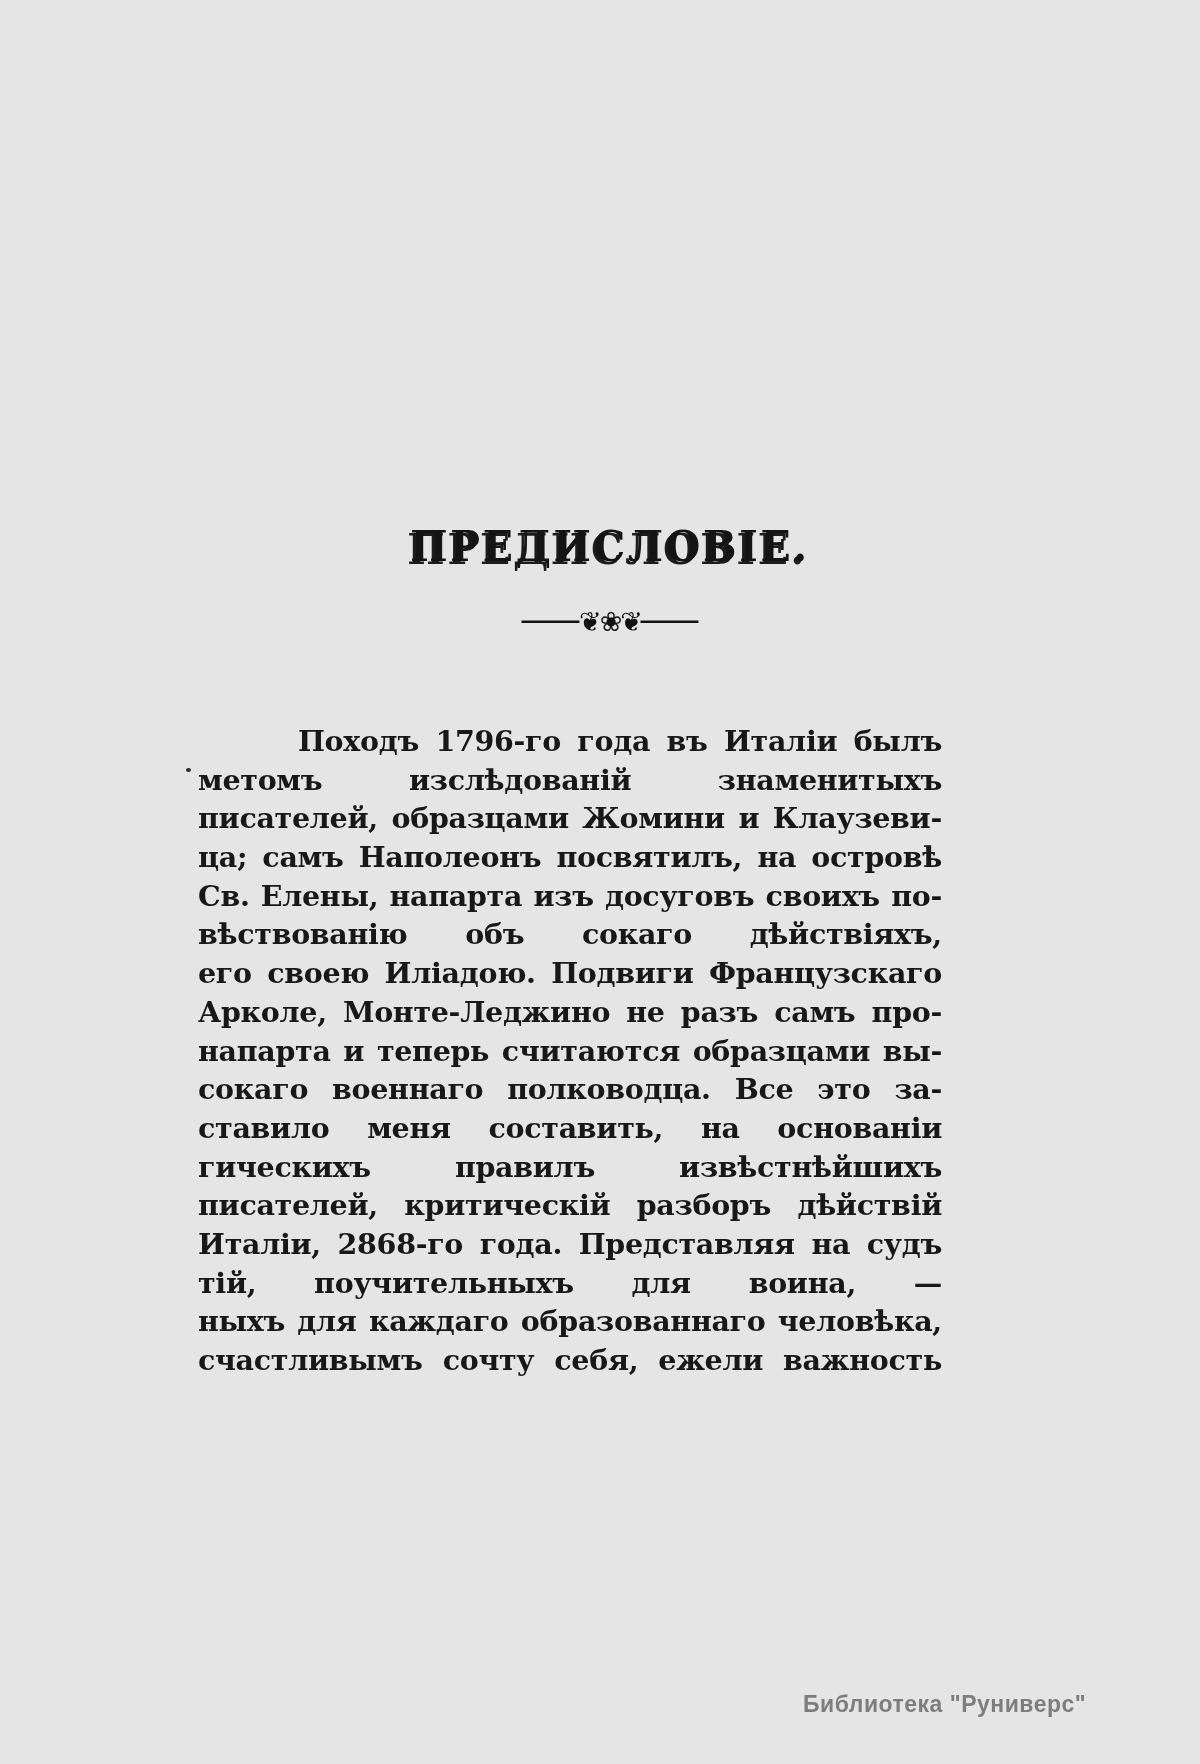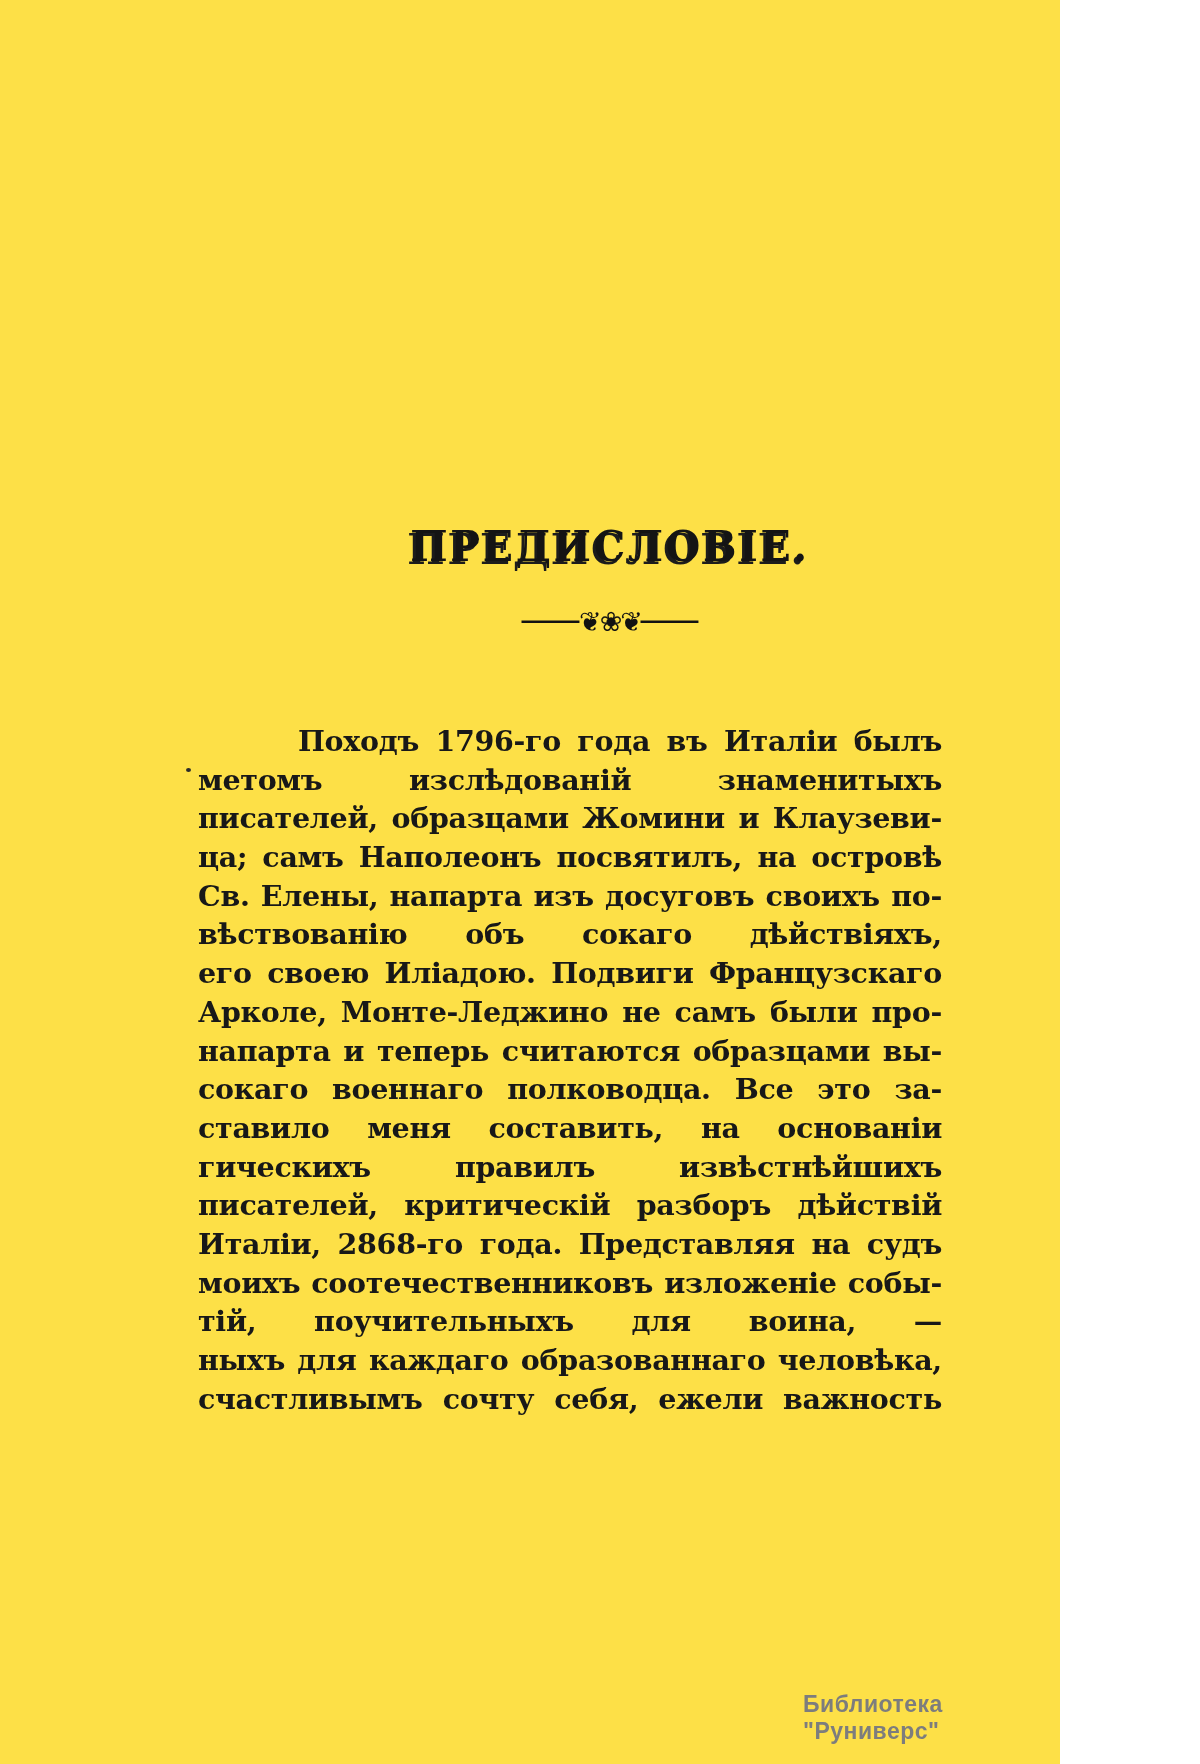--- a/index.html
+++ b/index.html
@@ -2,23 +2,23 @@
 <html><head>
 <meta charset="utf-8">
 <style>
   html, body {
     margin: 0;
     padding: 0;
     background: #ffffff;
   }
   .page {
     position: relative;
-    width: 1060px;
+    width: 1200px;
     height: 1764px;
-    background: #fde047;
+    background: #e5e5e5;
     overflow: hidden;
     font-family: "DejaVu Serif", serif;
   }
   .title {
     position: absolute;
     top: 492px;
     left: 10px;
     width: 1200px;
     text-align: center;
     font-family: "DejaVu Serif", serif;
@@ -106,28 +106,27 @@
   <div class="ink-speck"></div>
 
   <div class="body-block">
     <div class="line indent">Походъ 1796-го года въ Италіи былъ пред-</div>
     <div class="line">метомъ изслѣдованій знаменитыхъ военныхъ</div>
     <div class="line">писателей, образцами Жомини и Клаузеви-</div>
     <div class="line">ца; самъ Наполеонъ посвятилъ, на островѣ</div>
     <div class="line">Св. Елены, напарта изъ досуговъ своихъ по-</div>
     <div class="line">вѣствованію объ сокаго дѣйствіяхъ, называя</div>
     <div class="line">его своею Иліадою. Подвиги Французскаго</div>
-    <div class="line">Арколе, Монте-Леджино не самъ были про-</div>
+    <div class="line">Арколе, Монте-Леджино не разъ самъ про-</div>
     <div class="line">напарта и теперь считаются образцами вы-</div>
     <div class="line">сокаго военнаго полководца. Все это за-</div>
     <div class="line">ставило меня составить, на основаніи страте-</div>
     <div class="line">гическихъ правилъ извѣстнѣйшихъ военныхъ</div>
     <div class="line">писателей, критическій разборъ дѣйствій въ</div>
     <div class="line">Италіи, 2868-го года. Представляя на судъ</div>
-    <div class="line">моихъ соотечественниковъ изложеніе собы-</div>
     <div class="line">тій, поучительныхъ для воина, — заниматель-</div>
     <div class="line">ныхъ для каждаго образованнаго человѣка, —</div>
     <div class="line">счастливымъ сочту себя, ежели важность</div>
   </div>
 
   <div class="watermark">Библиотека "Руниверс"</div>
 
 </div>
 
 </body></html>

